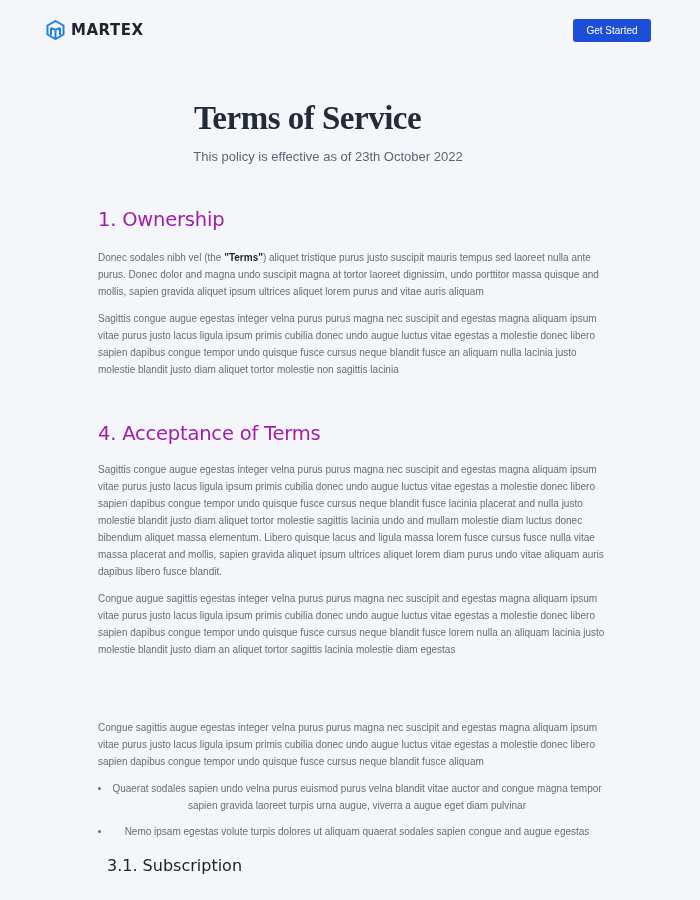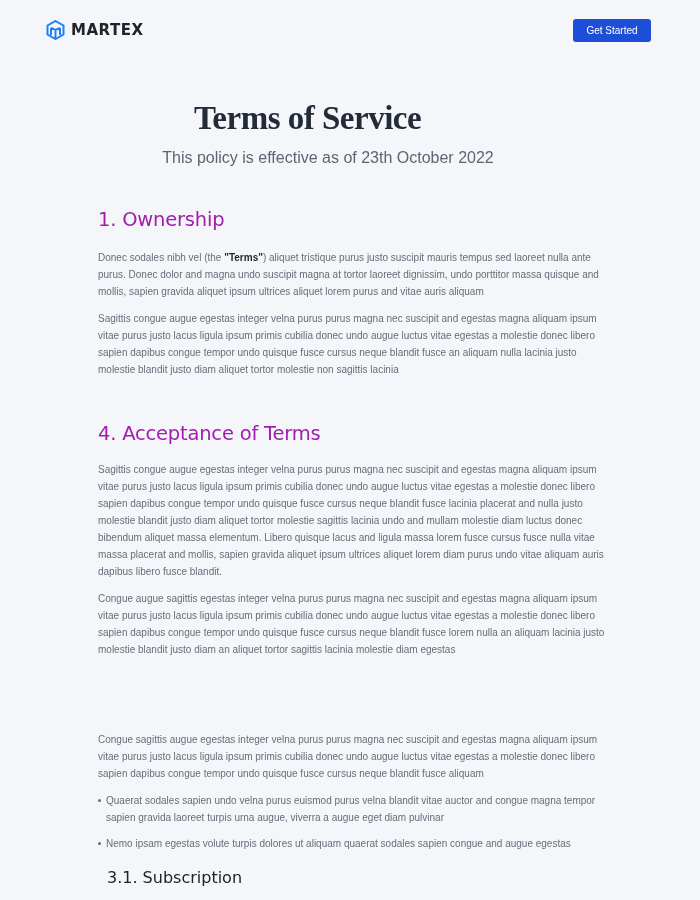--- a/index.html
+++ b/index.html
@@ -36,36 +36,36 @@
     background: #1d4ed8; border-radius: 3px; color: #fff; font-size: 10px;
     display: flex; align-items: center; justify-content: center; cursor: pointer;
   }
   .title {
     position: absolute; top: 100px; left: 0; width: 615px; text-align: center;
     font-family: Liberation Serif, serif; font-size: 33px; color: #232a38;
     letter-spacing: -0.5px;
   }
   .subtitle {
     position: absolute; top: 149px; left: 0; width: 656px; text-align: center;
-    font-size: 16px; color: #5e6472;
+    font-size: 13px; color: #5e6472;
   }
   .content { position: absolute; left: 98px; width: 510px; }
   h2 {
     font-family: "DejaVu Sans", sans-serif; font-weight: normal;
     font-size: 19.5px; color: #a21caf; letter-spacing: -0.2px;
   }
   h3 {
     font-family: "DejaVu Sans", sans-serif; font-weight: normal;
     font-size: 16px; color: #20232c; margin-left: 9px;
   }
   p.body {
     font-size: 10px; line-height: 17px; color: #676c78; text-align: left;
   }
   p.body b { color: #1f232b; }
-  ul.bullets { list-style: none; }
+  ul.bullets { list-style: none; text-align: center; }
   ul.bullets li {
     position: relative; padding-left: 8px; font-size: 10px; line-height: 17px; color: #676c78;
   }
   ul.bullets li::before {
     content: ""; position: absolute; left: 0; top: 7px; width: 3px; height: 3px;
     border-radius: 50%; background: #676c78;
   }
 </style>
 </head>
 <body>
@@ -91,19 +91,19 @@
   <p class="body" style="margin-top:10px">Sagittis congue augue egestas integer velna purus purus magna nec suscipit and egestas magna aliquam ipsum vitae purus justo lacus ligula ipsum primis cubilia donec undo augue luctus vitae egestas a molestie donec libero sapien dapibus congue tempor undo quisque fusce cursus neque blandit fusce an aliquam nulla lacinia justo molestie blandit justo diam aliquet tortor molestie non sagittis lacinia</p>
 </div>
 
 <div class="content" style="top:422px">
   <h2>4. Acceptance of Terms</h2>
   <p class="body" style="margin-top:16px">Sagittis congue augue egestas integer velna purus purus magna nec suscipit and egestas magna aliquam ipsum vitae purus justo lacus ligula ipsum primis cubilia donec undo augue luctus vitae egestas a molestie donec libero sapien dapibus congue tempor undo quisque fusce cursus neque blandit fusce lacinia placerat and nulla justo molestie blandit justo diam aliquet tortor molestie sagittis lacinia undo and mullam molestie diam luctus donec bibendum aliquet massa elementum. Libero quisque lacus and ligula massa lorem fusce cursus fusce nulla vitae massa placerat and mollis, sapien gravida aliquet ipsum ultrices aliquet lorem diam purus undo vitae aliquam auris dapibus libero fusce blandit.</p>
   <p class="body" style="margin-top:10px">Congue augue sagittis egestas integer velna purus purus magna nec suscipit and egestas magna aliquam ipsum vitae purus justo lacus ligula ipsum primis cubilia donec undo augue luctus vitae egestas a molestie donec libero sapien dapibus congue tempor undo quisque fusce cursus neque blandit fusce lorem nulla an aliquam lacinia justo molestie blandit justo diam an aliquet tortor sagittis lacinia molestie diam egestas</p>
 </div>
 
 <div class="content" style="top:703px">
-  <p class="body" style="margin-top:28px">Congue sagittis augue egestas integer velna purus purus magna nec suscipit and egestas magna aliquam ipsum vitae purus justo lacus ligula ipsum primis cubilia donec undo augue luctus vitae egestas a molestie donec libero sapien dapibus congue tempor undo quisque fusce cursus neque blandit fusce aliquam</p>
+  <p class="body" style="margin-top:16px">Congue sagittis augue egestas integer velna purus purus magna nec suscipit and egestas magna aliquam ipsum vitae purus justo lacus ligula ipsum primis cubilia donec undo augue luctus vitae egestas a molestie donec libero sapien dapibus congue tempor undo quisque fusce cursus neque blandit fusce aliquam</p>
   <ul class="bullets" style="margin-top:10px">
     <li>Quaerat sodales sapien undo velna purus euismod purus velna blandit vitae auctor and congue magna tempor sapien gravida laoreet turpis urna augue, viverra a augue eget diam pulvinar</li>
     <li style="margin-top:9px">Nemo ipsam egestas volute turpis dolores ut aliquam quaerat sodales sapien congue and augue egestas</li>
   </ul>
   <h3 style="margin-top:16px">3.1. Subscription</h3>
 </div>
 
 </body></html>

